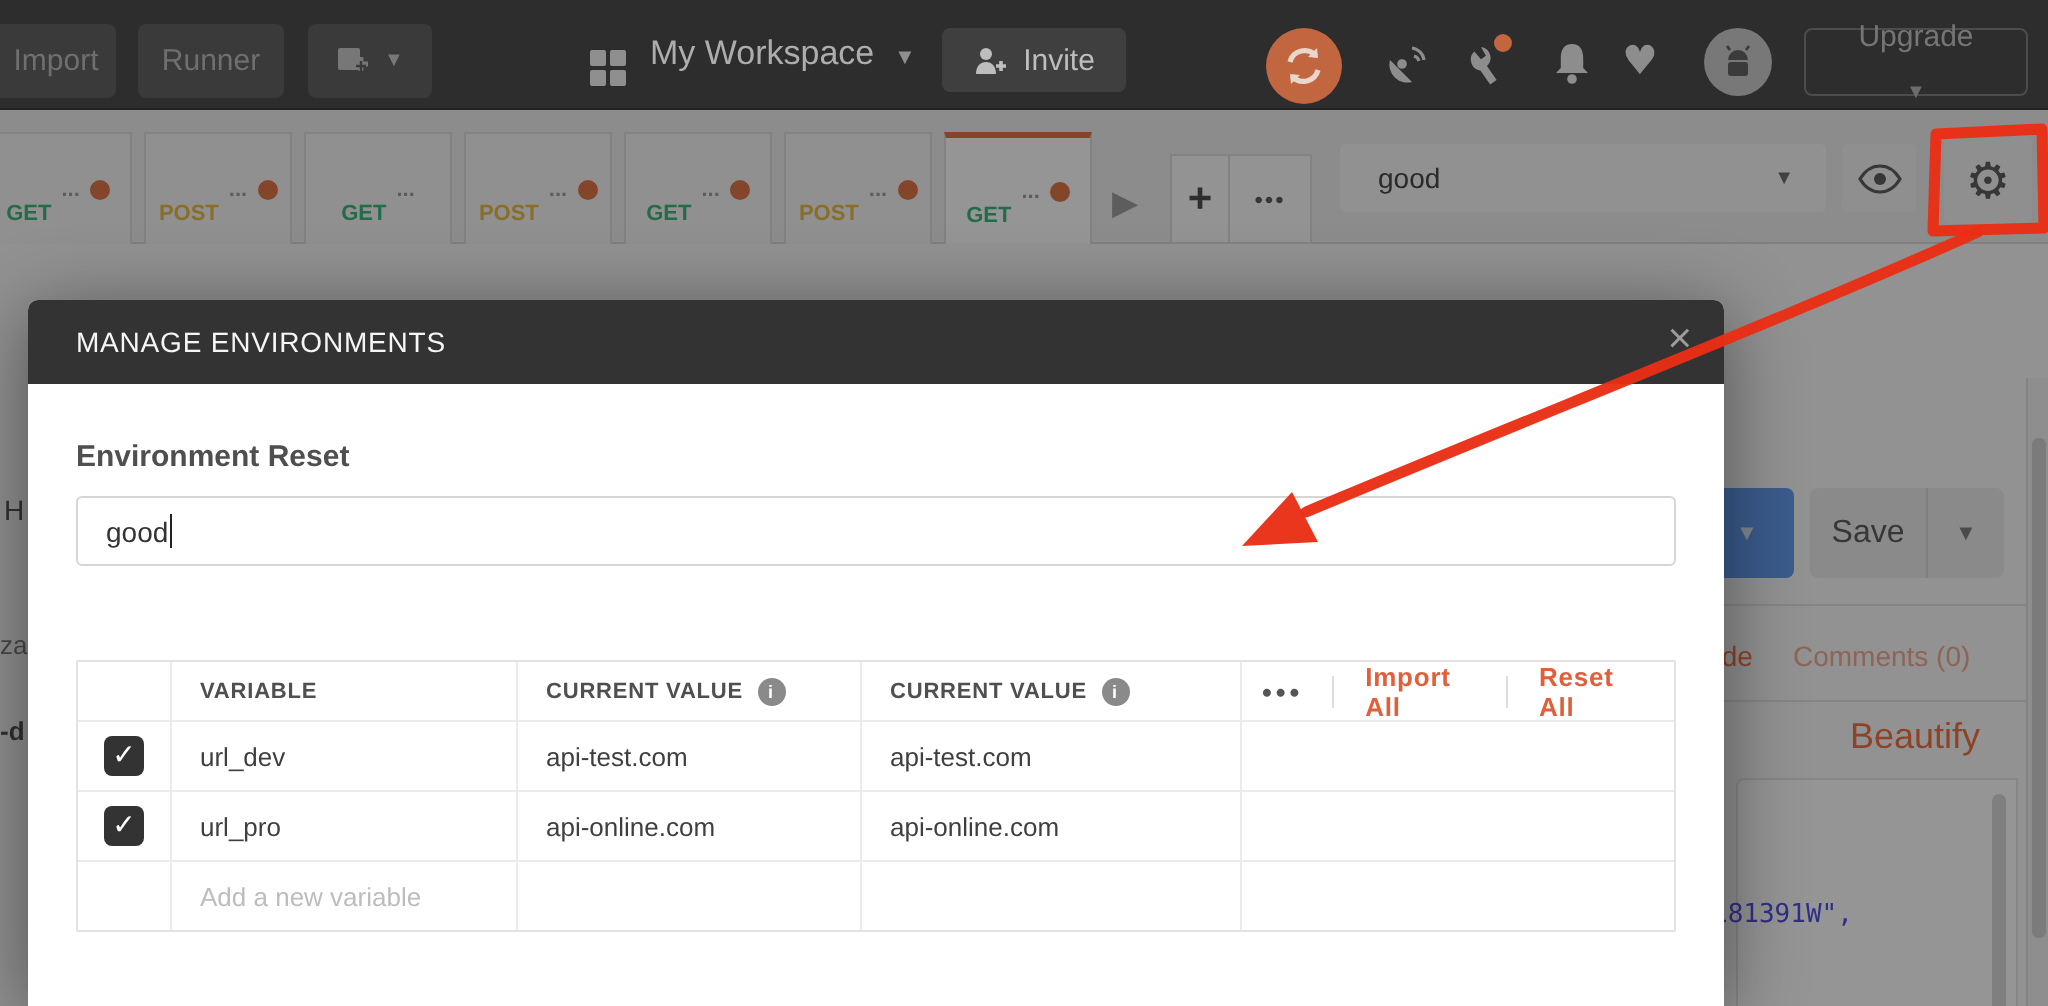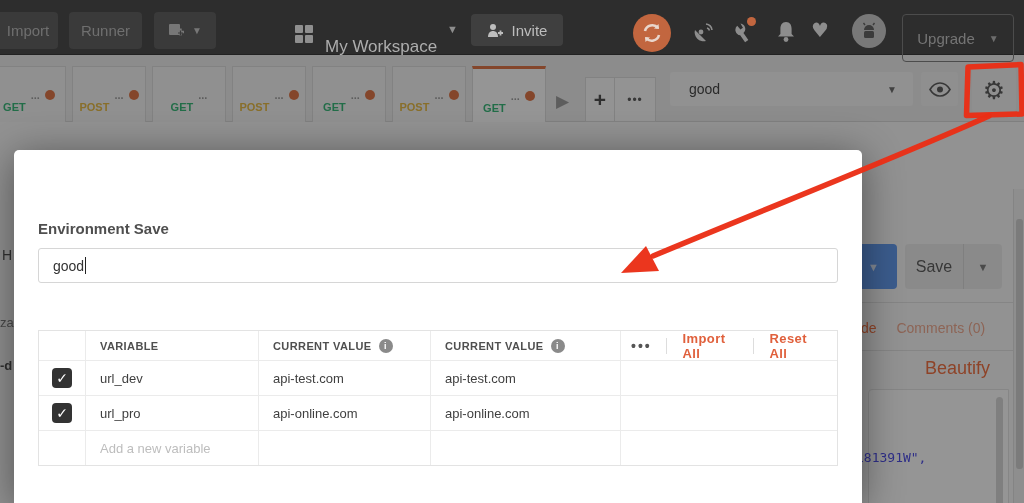--- a/index.html
+++ b/index.html
@@ -10,35 +10,35 @@
   
   .topbar { position:absolute; left:0; top:0; width:1024px; height:55px; background:#2d2d2d; z-index:2; border-bottom:1px solid #222; }
   .tb-btn { position:absolute; top:12px; height:37px; background:#3a3a3a; border-radius:4px;
             color:#6f6f6f; font-size:15px; display:flex; align-items:center; justify-content:center; }
   .tb-import { left:-12px; width:70px; padding-left:10px; }
   .tb-runner { left:69px; width:73px; }
   .tb-new    { left:154px; width:62px; gap:7px; color:#777; }
   .tb-grid { position:absolute; left:295px; top:25px; width:18px; height:18px;
              display:grid; grid-template-columns:8px 8px; grid-template-rows:8px 8px; gap:2px; }
   .tb-grid span { background:#8f8f8f; border-radius:1px; }
-  .tb-workspace { position:absolute; left:325px; top:17px; font-size:17px; color:#adadad;margin-top:20px; }
+  .tb-workspace { position:absolute; left:325px; top:17px; font-size:17px; color:#adadad; }
   .tb-ws-caret { position:absolute; left:447px; top:23px; font-size:11px; color:#8e8e8e; }
   .tb-invite { position:absolute; left:471px; top:14px; width:92px; height:32px; background:#3f3f3f;
                border-radius:4px; display:flex; align-items:center; justify-content:center; gap:8px;
                color:#bdbdbd; font-size:15px; }
   .tb-sync { position:absolute; left:633px; top:14px; width:38px; height:38px; border-radius:50%;
              background:#c2663f; display:flex; align-items:center; justify-content:center; }
   .tb-ico { position:absolute; top:20px; color:#8d8d8d; }
   .tb-heart { left:811px; top:18px; font-size:20px; color:#8d8d8d;
               font-family:"DejaVu Sans", sans-serif; }
   .tb-avatar { position:absolute; left:852px; top:14px; width:34px; height:34px; border-radius:50%;
                background:#787878; display:flex; align-items:center; justify-content:center; }
-  .tb-upgrade { position:absolute; left:902px; top:14px; width:112px; height:48px;
+  .tb-upgrade { position:absolute; left:902px; top:14px; width:112px; height:34px;
                 border:1px solid #4c4c4c; border-radius:4px; display:flex; align-items:center;
-                justify-content:center; gap:14px; color:#757575; font-size:15px; background:transparent; }
+                justify-content:center; gap:14px; color:#757575; font-size:15px; background:transparent;flex-direction:column; }
   .tb-upgrade .caret { font-size:10px; color:#6d6d6d; }
   .wrench-dot { position:absolute; left:747px; top:17px; width:9px; height:9px; border-radius:50%; background:#c2663f; }
 
   
   .under { position:absolute; left:0; top:55px; width:1024px; height:448px; background:#fafafa; z-index:1; }
   .tabstrip { position:absolute; left:0; top:0; width:1024px; height:67px; background:#efefef; border-bottom:1px solid #d8d8d8; }
   .tabsrow { position:absolute; left:-8px; top:11px; display:flex; align-items:flex-end; }
   .tab { width:74px; height:56px; margin-right:6px; background:#f6f6f6; border:1px solid #dcdcdc;
          border-bottom:none; display:flex; align-items:center; justify-content:center; gap:5px; }
   .tab .method { font-size:11px; font-weight:bold;margin-top:24px; }
@@ -282,21 +282,25 @@
       <div class="code-scroll"></div>
       <div class="page-scroll">
           <div class="thumb"></div>
         </div>
     </div>
 
     <div class="dim"></div>
   </div>
 
   <div class="modal">
-    <div class="m-label">Environment Save</div>
+    <div class="m-head">
+      <span class="m-title">MANAGE ENVIRONMENTS</span>
+      <span class="m-close">×</span>
+    </div>
+    <div class="m-label">Environment Reset</div>
     <div class="m-input">
       <span class="val">good</span>
       <span class="tcaret"></span>
     </div>
 
     <div class="tbl">
       <div class="tr head">
         <div class="td c-check"></div>
         <div class="td c-var">VARIABLE</div>
         <div class="td c-init">

